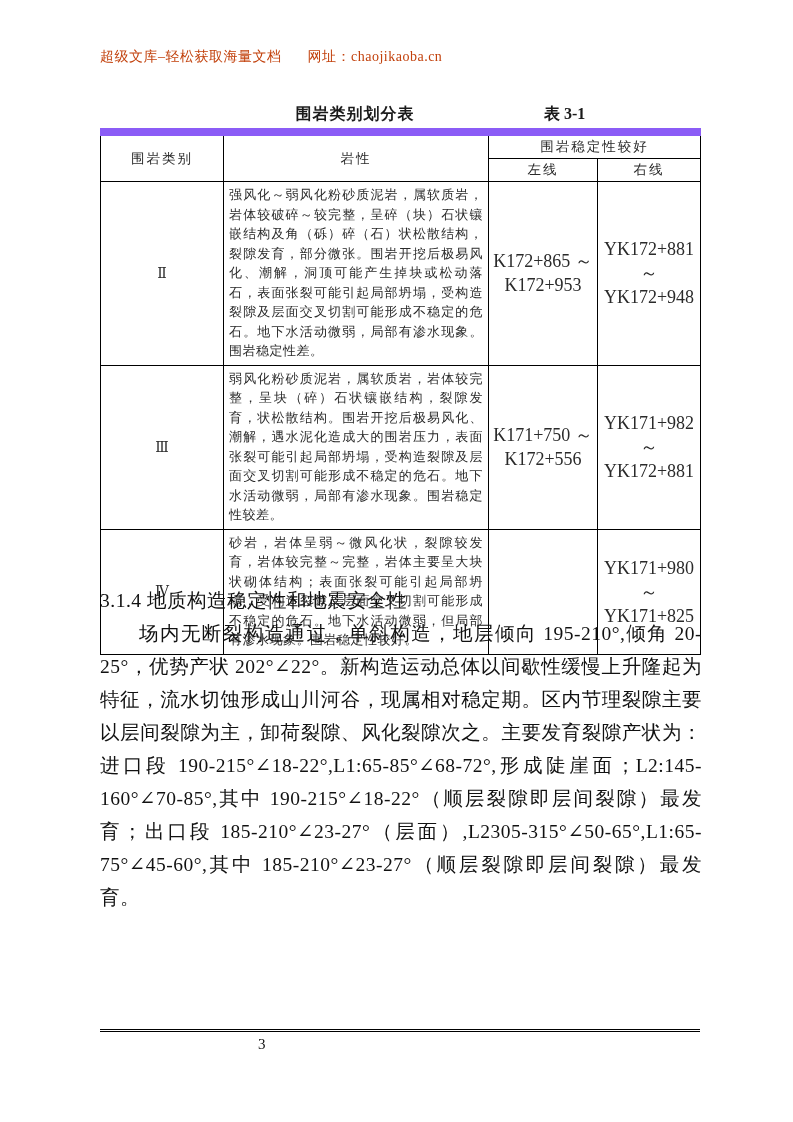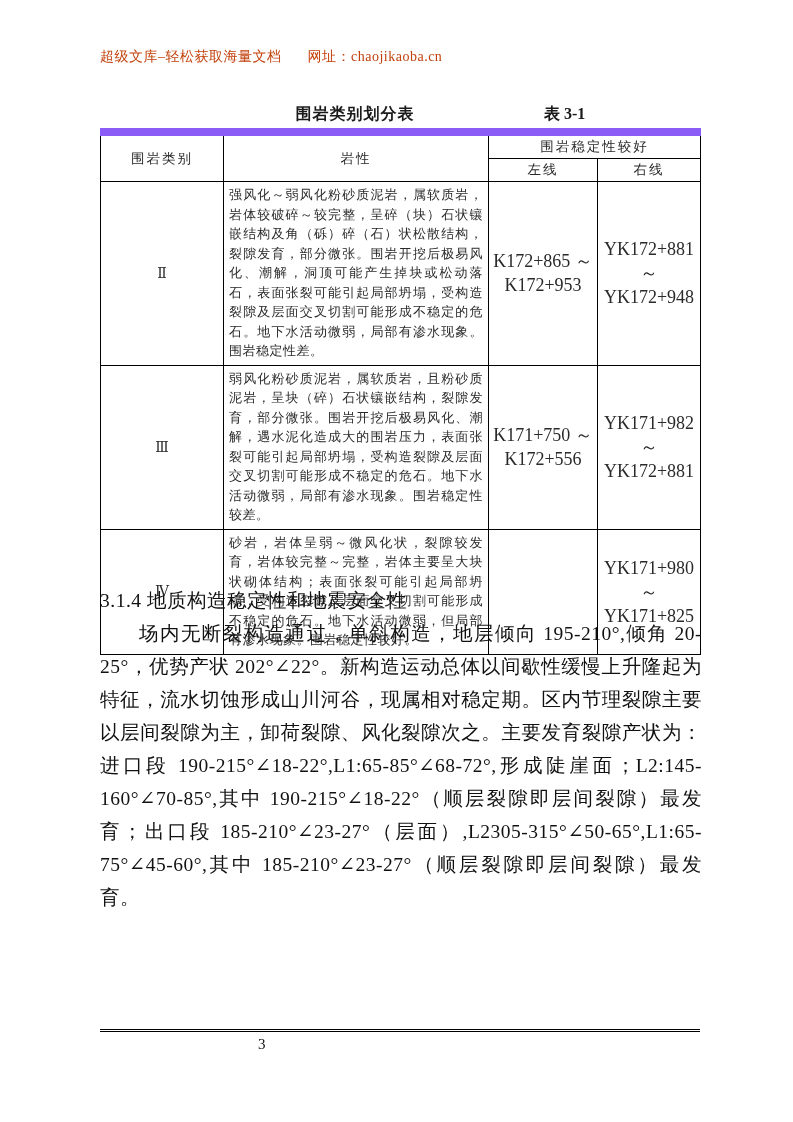--- a/index.html
+++ b/index.html
@@ -160,21 +160,21 @@
         <th>右线</th>
       </tr>
       <tr class="r1">
         <td class="class-cell">Ⅱ</td>
         <td class="lith">强风化～弱风化粉砂质泥岩，属软质岩，岩体较破碎～较完整，呈碎（块）石状镶嵌结构及角（砾）碎（石）状松散结构，裂隙发育，部分微张。围岩开挖后极易风化、潮解，洞顶可能产生掉块或松动落石，表面张裂可能引起局部坍塌，受构造裂隙及层面交叉切割可能形成不稳定的危石。地下水活动微弱，局部有渗水现象。围岩稳定性差。</td>
         <td class="mileage">K172+865 ～ K172+953</td>
         <td class="mileage">YK172+881 ～ YK172+948</td>
       </tr>
       <tr class="r2">
         <td class="class-cell">Ⅲ</td>
-        <td class="lith">弱风化粉砂质泥岩，属软质岩，且粉砂质泥岩，呈块（碎）石状镶嵌结构，裂隙发育，部分微张。围岩开挖后极易风化、潮解，遇水泥化造成大的围岩压力，表面张裂可能引起局部坍塌，受构造裂隙及层面交叉切割可能形成不稳定的危石。地下水活动微弱，局部有渗水现象。围岩稳定性较差。</td>
+        <td class="lith">弱风化粉砂质泥岩，属软质岩，岩体较完整，呈块（碎）石状镶嵌结构，裂隙发育，状松散结构。围岩开挖后极易风化、潮解，遇水泥化造成大的围岩压力，表面张裂可能引起局部坍塌，受构造裂隙及层面交叉切割可能形成不稳定的危石。地下水活动微弱，局部有渗水现象。围岩稳定性较差。</td>
         <td class="mileage">K171+750 ～ K172+556</td>
         <td class="mileage">YK171+982 ～ YK172+881</td>
       </tr>
       <tr class="r3">
         <td class="class-cell">Ⅳ</td>
         <td class="lith">砂岩，岩体呈弱～微风化状，裂隙较发育，岩体较完整～完整，岩体主要呈大块状砌体结构；表面张裂可能引起局部坍塌，受构造裂隙及层面交叉切割可能形成不稳定的危石。地下水活动微弱，但局部有渗水现象。围岩稳定性较好。</td>
         <td class="mileage"></td>
         <td class="mileage">YK171+980 ～ YK171+825</td>
       </tr>
     </tbody>

